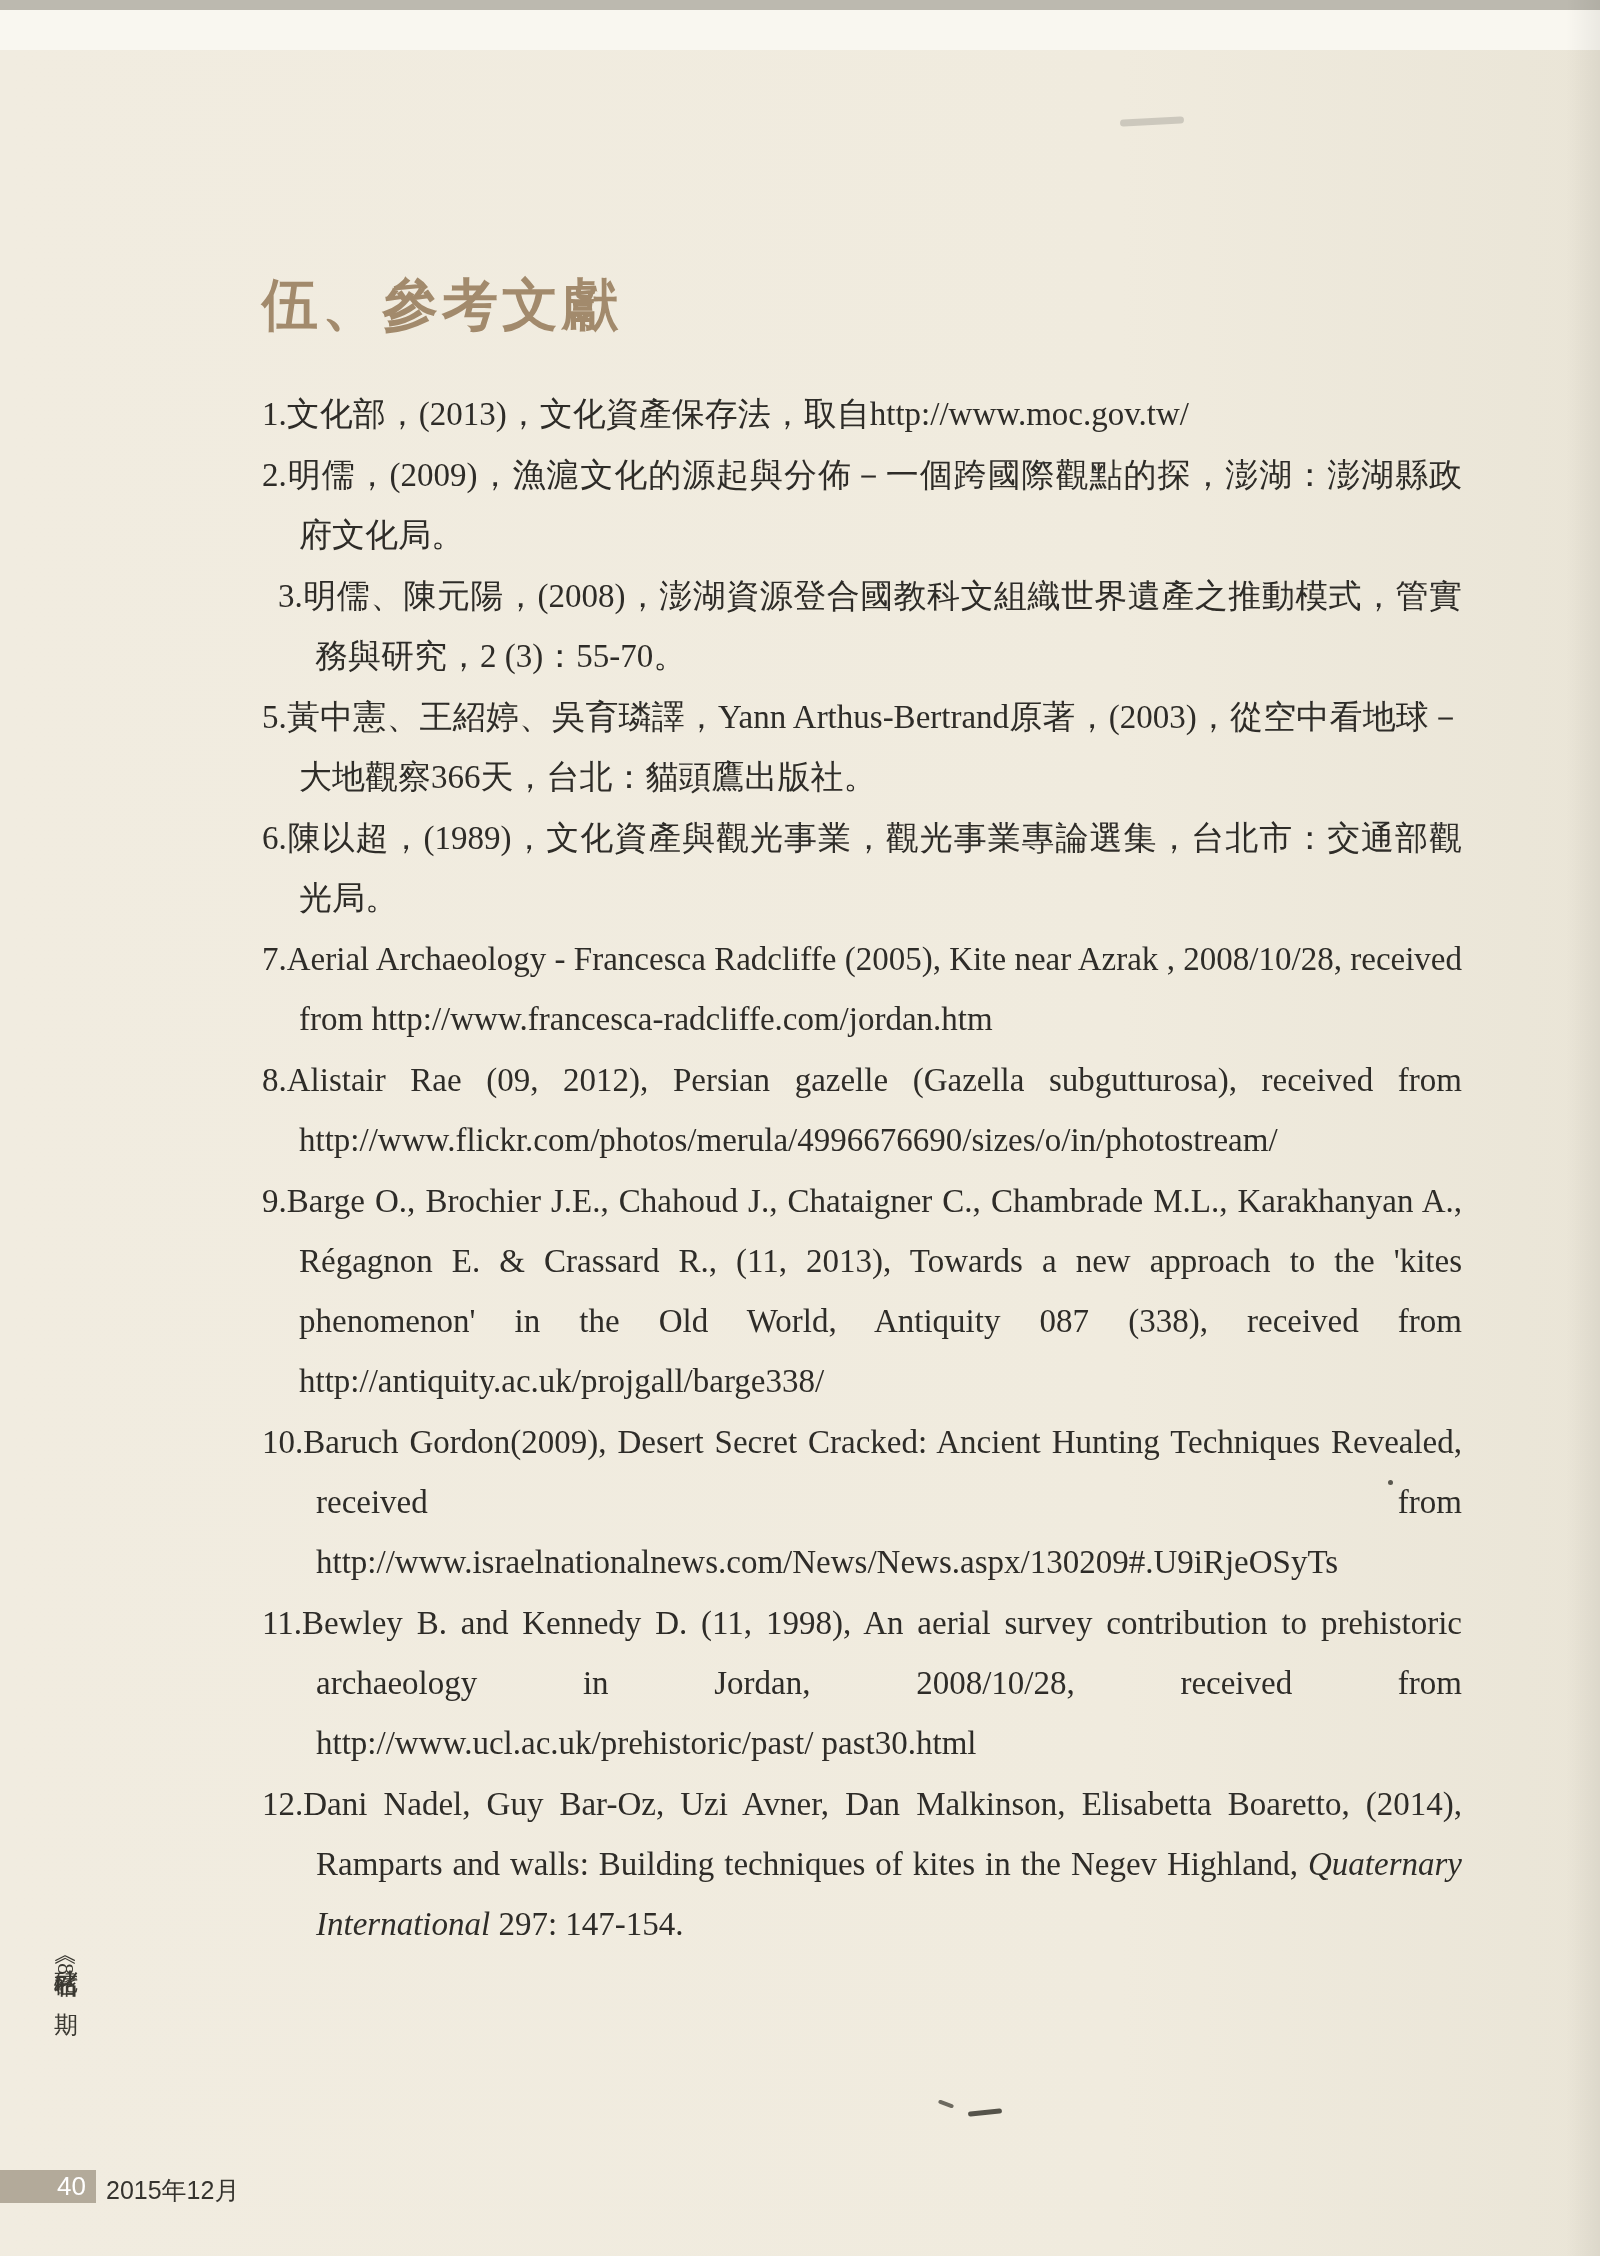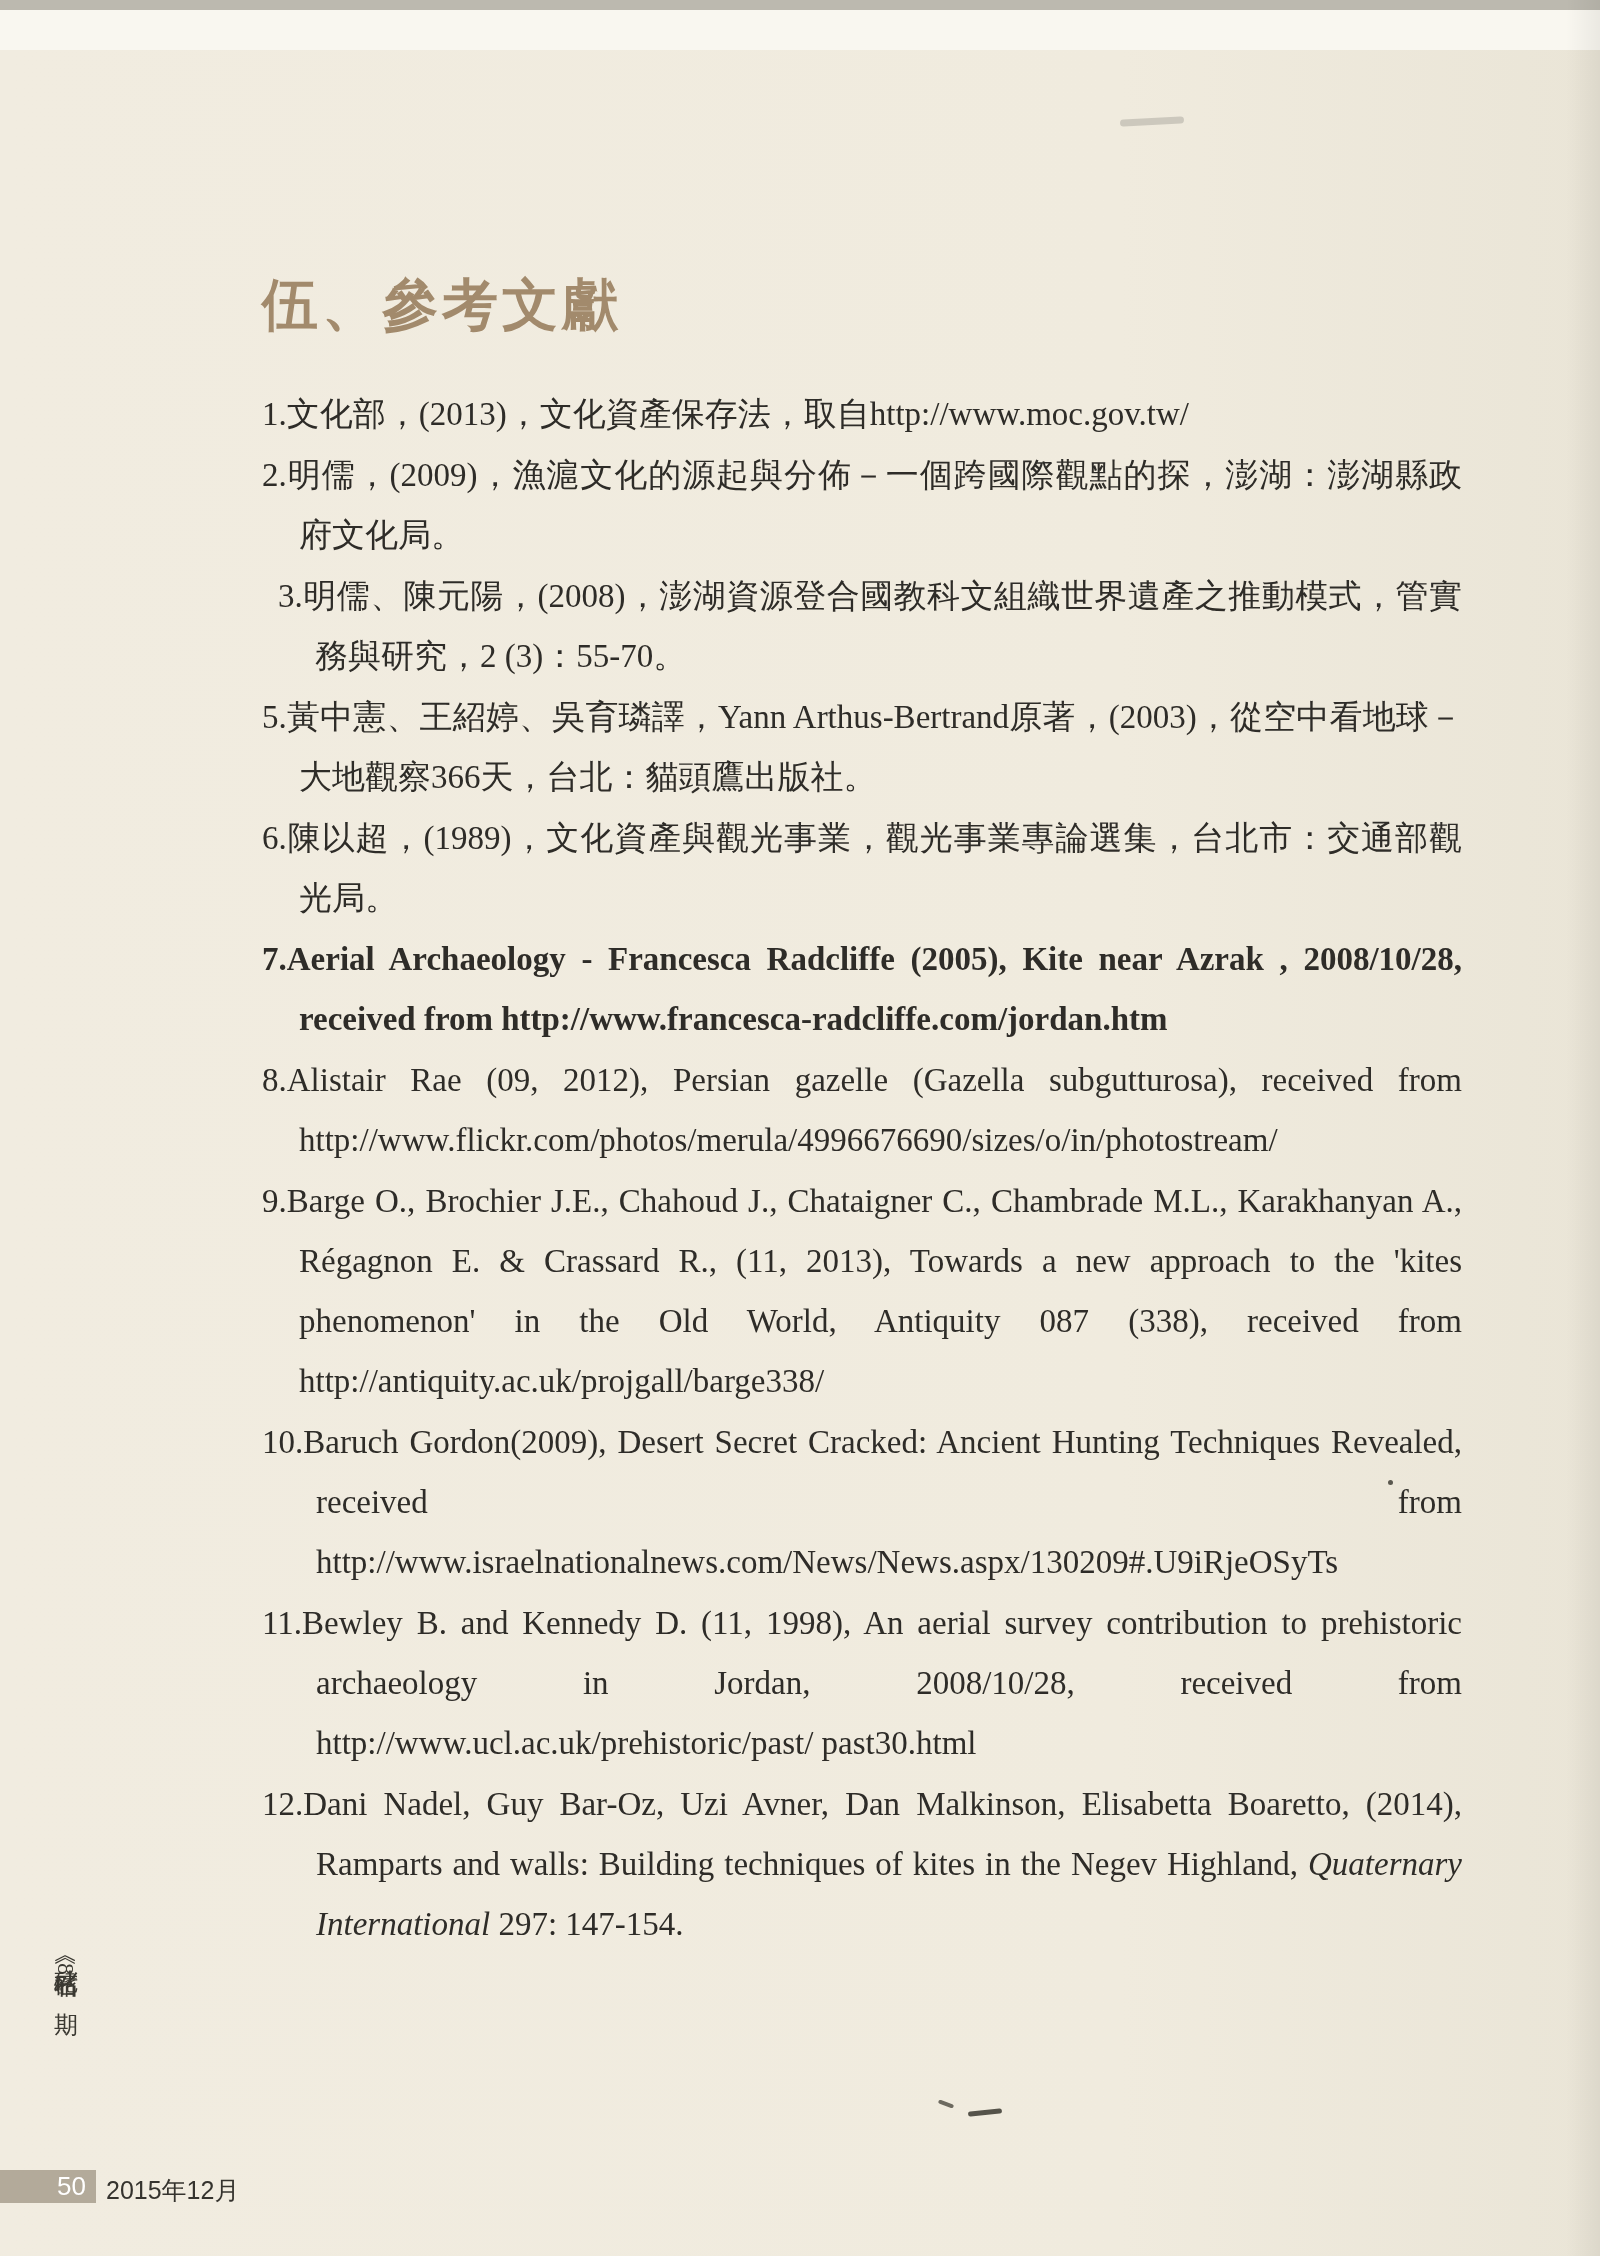--- a/index.html
+++ b/index.html
@@ -124,28 +124,28 @@
 
   <div class="content">
     <h2 class="section-heading">伍、參考文獻</h2>
 
     <div class="references-list">
         <div class="ref" style="padding-left: 37px; text-indent: -37px;"><span>1.</span><span>文化部，(2013)，文化資產保存法，取自http://www.moc.gov.tw/</span></div>
         <div class="ref" style="padding-left: 37px; text-indent: -37px;"><span>2.</span><span>明儒，(2009)，漁滬文化的源起與分佈－一個跨國際觀點的探，澎湖：澎湖縣政府文化局。</span></div>
         <div class="ref" style="padding-left: 37px; text-indent: -37px; margin-left: 16px;"><span>3.</span><span>明儒、陳元陽，(2008)，澎湖資源登合國教科文組織世界遺產之推動模式，管實務與研究，2 (3)：55-70。</span></div>
         <div class="ref" style="padding-left: 37px; text-indent: -37px;"><span>5.</span><span>黃中憲、王紹婷、吳育璘譯，Yann Arthus-Bertrand原著，(2003)，從空中看地球－大地觀察366天，台北：貓頭鷹出版社。</span></div>
         <div class="ref" style="padding-left: 37px; text-indent: -37px;"><span>6.</span><span>陳以超，(1989)，文化資產與觀光事業，觀光事業專論選集，台北市：交通部觀光局。</span></div>
-        <div class="ref" style="padding-left: 37px; text-indent: -37px; font-weight: bold;"><span>7.</span><span>Aerial Archaeology - Francesca Radcliffe (2005), Kite near Azrak , 2008/10/28, received from http://www.francesca-radcliffe.com/jordan.htm</span></div>
+        <div class="ref" style="padding-left: 37px; text-indent: -37px;"><span>7.</span><span>Aerial Archaeology - Francesca Radcliffe (2005), Kite near Azrak , 2008/10/28, received from http://www.francesca-radcliffe.com/jordan.htm</span></div>
         <div class="ref" style="padding-left: 37px; text-indent: -37px;"><span>8.</span><span>Alistair Rae (09, 2012), Persian gazelle (Gazella subgutturosa), received from http://www.flickr.com/photos/merula/4996676690/sizes/o/in/photostream/</span></div>
         <div class="ref" style="padding-left: 37px; text-indent: -37px;"><span>9.</span><span>Barge O., Brochier J.E., Chahoud J., Chataigner C., Chambrade M.L., Karakhanyan A., Régagnon E. &amp; Crassard R., (11, 2013), Towards a new approach to the 'kites phenomenon' in the Old World, Antiquity 087 (338), received from http://antiquity.ac.uk/projgall/barge338/</span></div>
         <div class="ref" style="padding-left: 54px; text-indent: -54px;"><span>10.</span><span>Baruch Gordon(2009), Desert Secret Cracked: Ancient Hunting Techniques Revealed, received from http://www.israelnationalnews.com/News/News.aspx/130209#.U9iRjeOSyTs</span></div>
         <div class="ref" style="padding-left: 54px; text-indent: -54px;"><span>11.</span><span>Bewley B. and Kennedy D. (11, 1998), An aerial survey contribution to prehistoric archaeology in Jordan, 2008/10/28, received from http://www.ucl.ac.uk/prehistoric/past/ past30.html</span></div>
         <div class="ref" style="padding-left: 54px; text-indent: -54px;"><span>12.</span><span>Dani Nadel, Guy Bar-Oz, Uzi Avner, Dan Malkinson, Elisabetta Boaretto, (2014), Ramparts and walls: Building techniques of kites in the Negev Highland, </span><span class="italic">Quaternary International</span><span> 297: 147-154.</span></div>
       </div>
   </div>
 
   <div class="journal-spine">《硓砧石》81期</div>
 
-  <div class="page-num-badge">50</div>
+  <div class="page-num-badge">40</div>
 
   <div class="issue-date">2015年12月</div>
 
 </div>
 
 </body></html>

